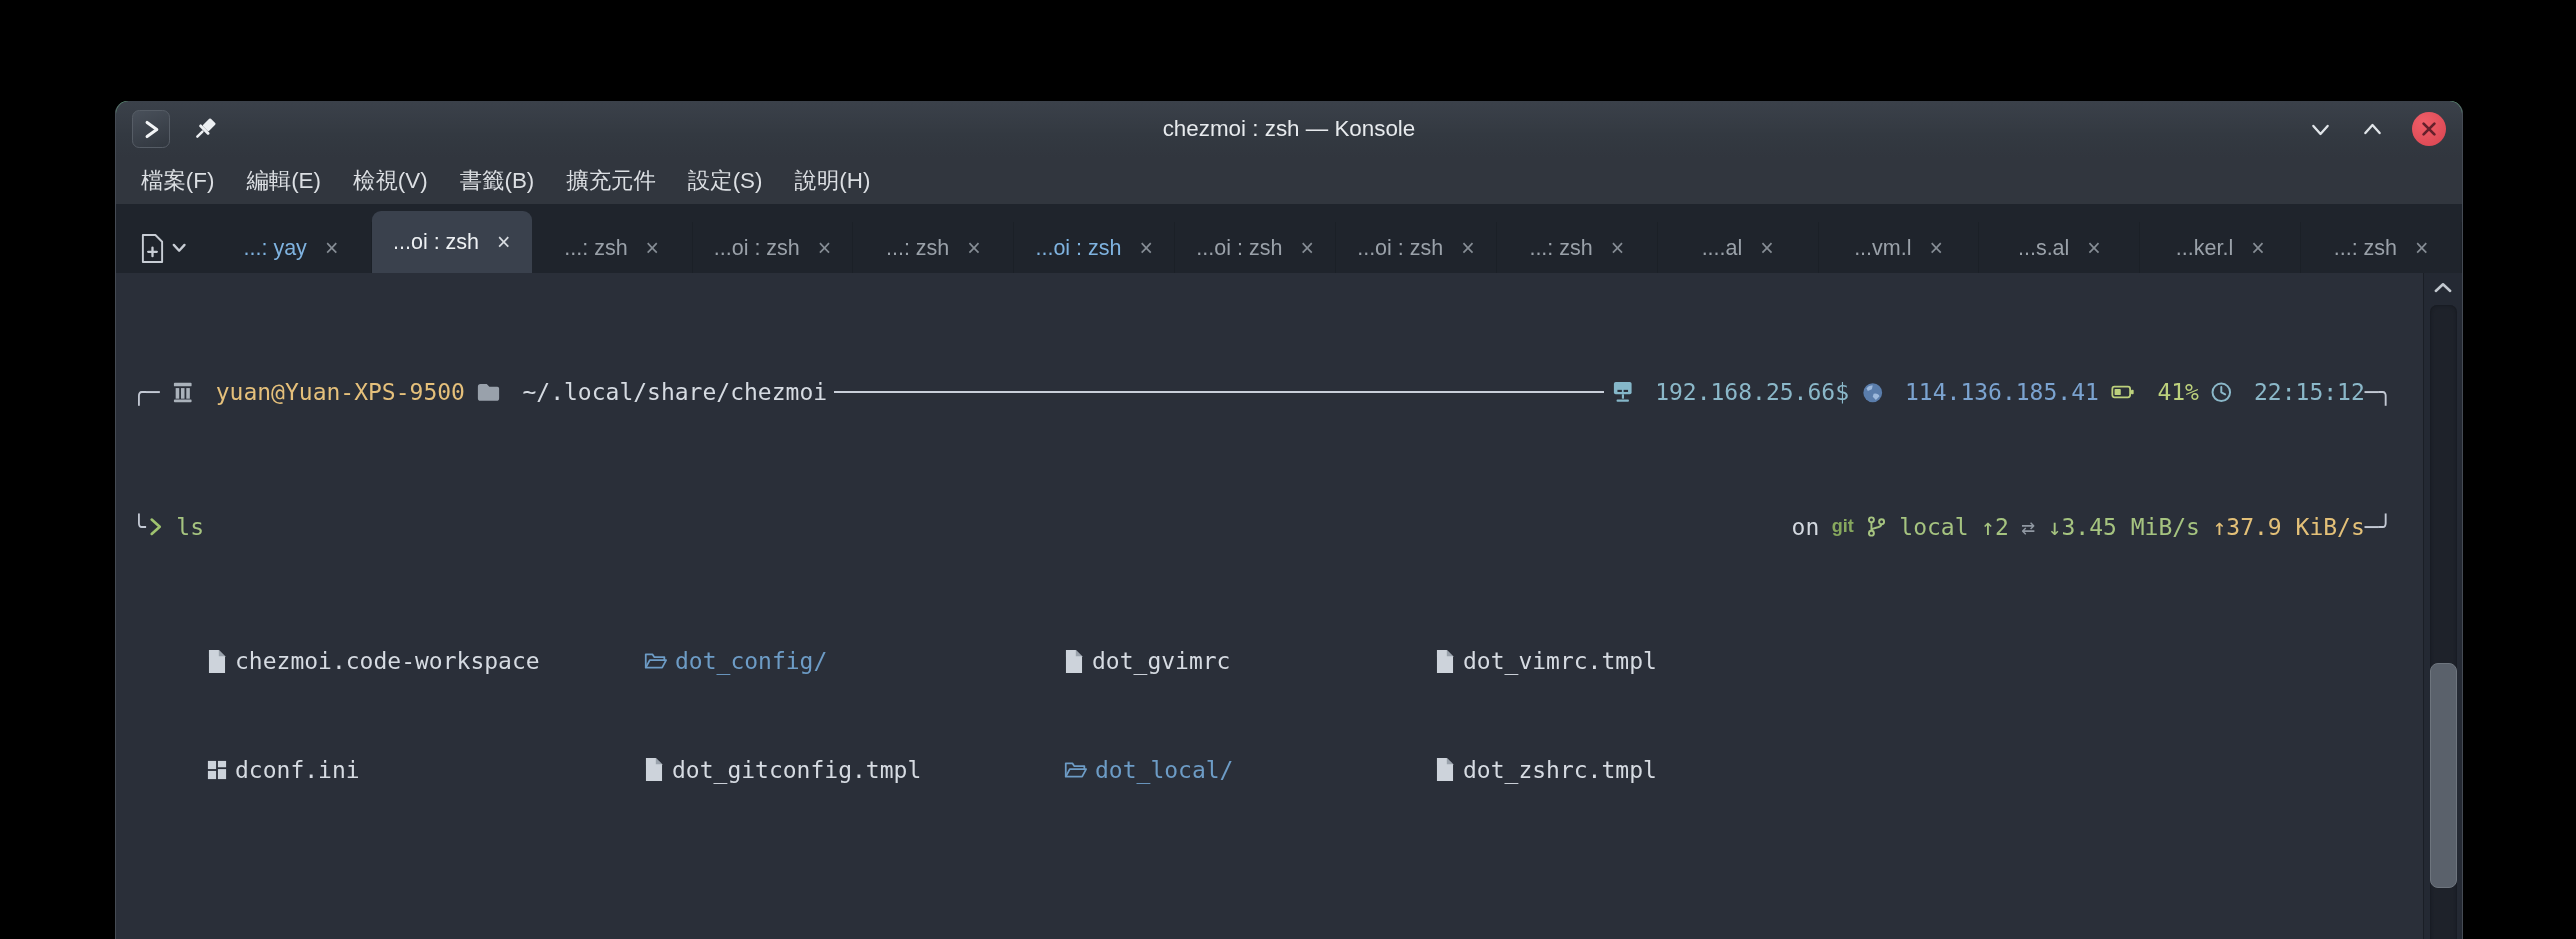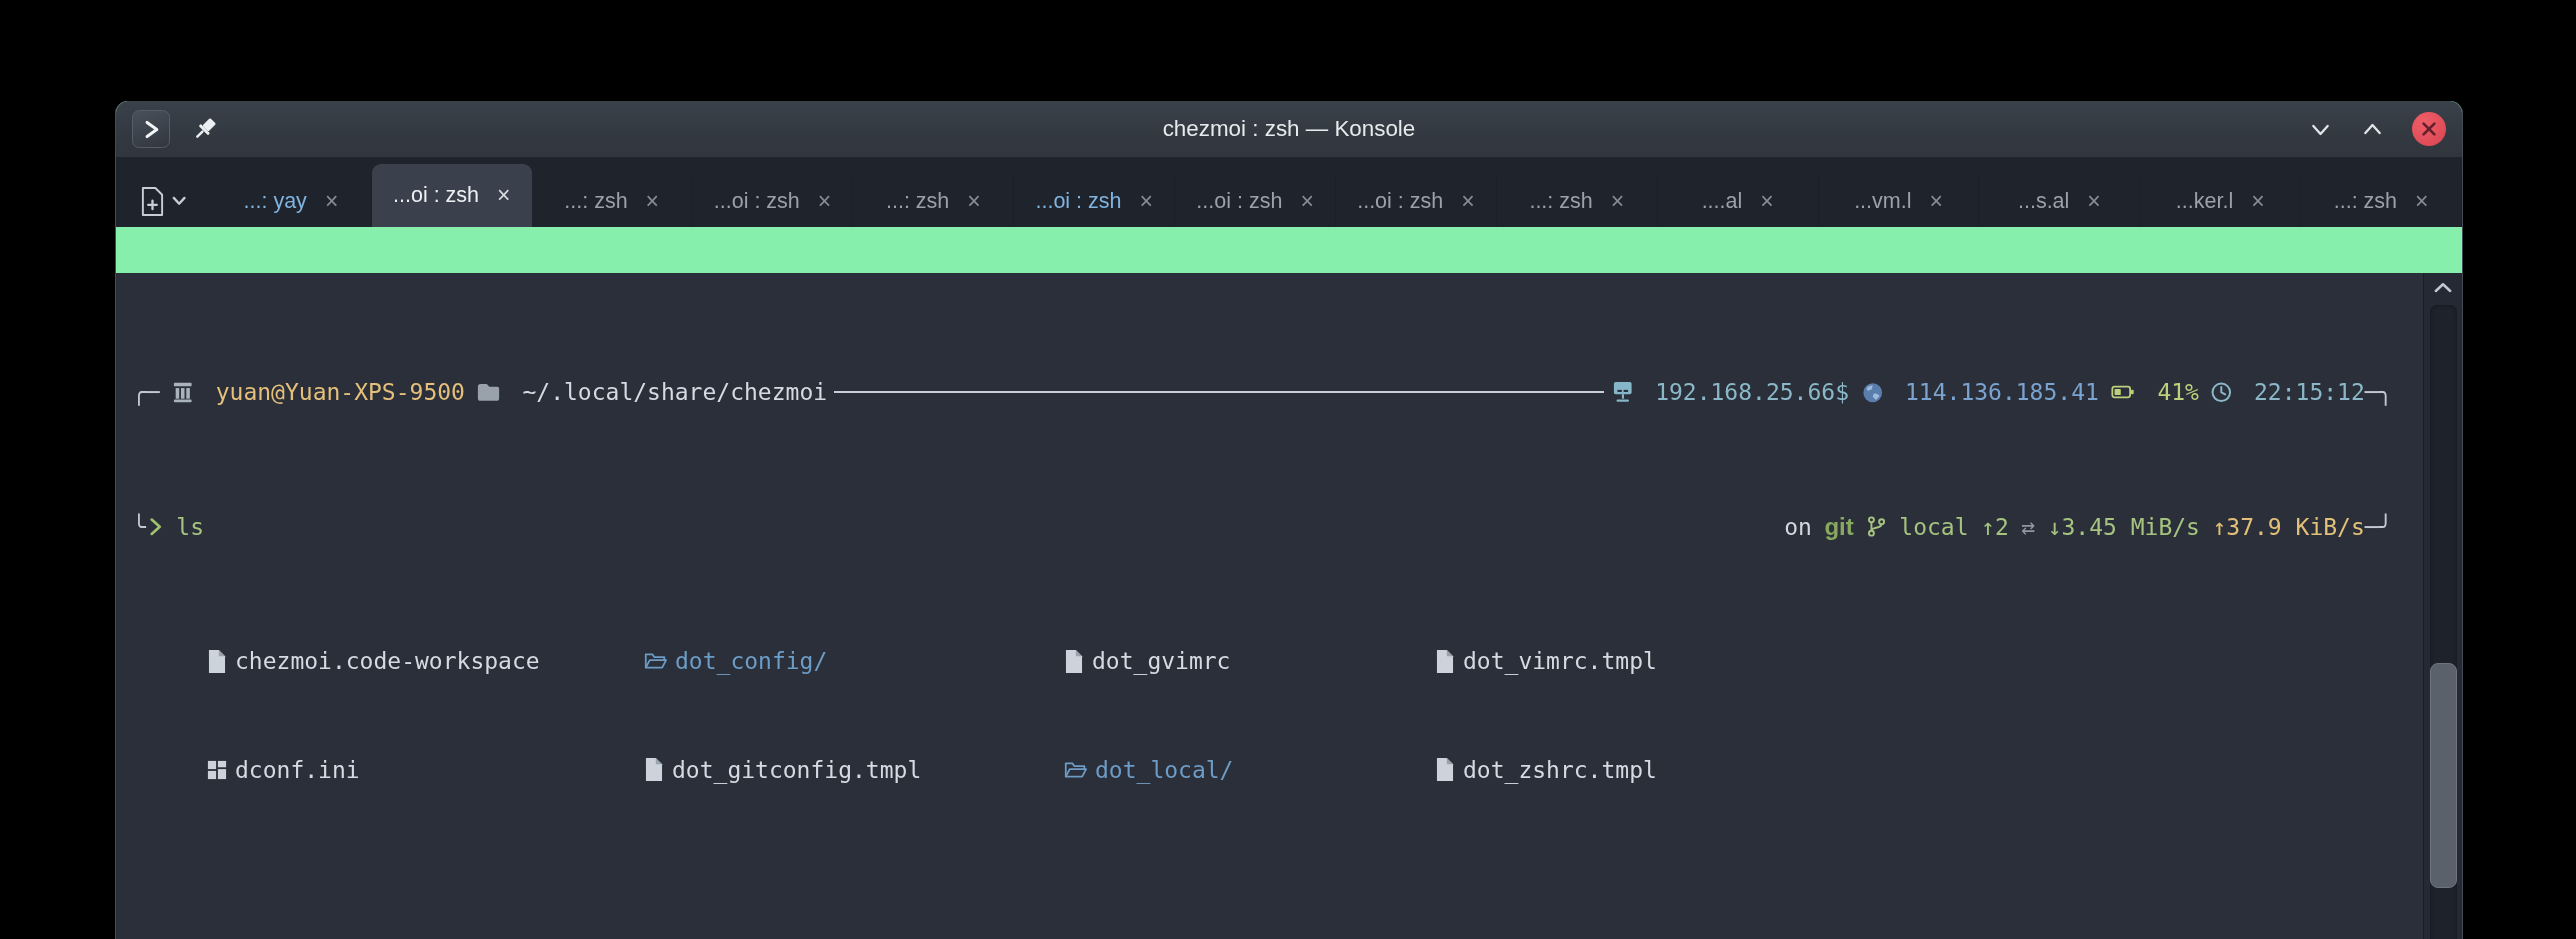--- a/index.html
+++ b/index.html
@@ -53,21 +53,21 @@
   .seg { display:inline-flex; align-items:center; gap:22px; }
   .fill-line { flex:1 1 auto; height:1.8px; background:#c9cfd9; margin:0 7.2px; }
   .gap14 { width:12.5px; flex:0 0 auto; }
   .c-frame  { color:#c3c9d4; }
   .c-user   { color:#e5c07b; }
   .c-path   { color:#d6dbe2; }
   .c-cyan   { color:#8bb8c9; }
   .c-blue   { color:#7ba3d0; }
   .c-batt   { color:#bdd17c; }
   .c-green  { color:#a6c480; }
-  .c-gitword{ color:#87a85e; font-family:"Liberation Sans",sans-serif; font-weight:bold; font-size:24px; }
+  .c-gitword{ color:#87a85e; font-family:"Liberation Sans",sans-serif; font-weight:bold; font-size:18px; }
   .c-on     { color:#d4d9e0; }
   .c-dim    { color:#9098a2; }
   .c-orange { color:#e3c078; }
   .prompt-row2 { justify-content:space-between; }
   .row2-left, .row2-right { display:inline-flex; align-items:center; }
 
   .file-row { position:relative; height:30.5px; }
   .file-entry { position:absolute; top:0; height:30.5px; display:inline-flex;
                 align-items:center; gap:8px; }
   .fe-c1 { left:91px; } .fe-c2 { left:484px;padding-left:44px; } .fe-c3 { left:948px; } .fe-c4 { left:1319px; }
@@ -121,20 +121,29 @@
         </svg>
       </div>
       <div class="ctrl ctrl-close">
         <svg width="18" height="18" viewBox="0 0 20 20">
           <path d="M4 4 L16 16 M16 4 L4 16" stroke="#64202b" stroke-width="3" stroke-linecap="round"></path>
         </svg>
       </div>
     </div>
   </div>
 
+  <div class="menubar">
+    <div class="menu-item">檔案(F)</div>
+    <div class="menu-item">編輯(E)</div>
+    <div class="menu-item">檢視(V)</div>
+    <div class="menu-item">書籤(B)</div>
+    <div class="menu-item">擴充元件</div>
+    <div class="menu-item">設定(S)</div>
+    <div class="menu-item">說明(H)</div>
+  </div>
 
   <div class="tabbar">
     <div class="newtab-area">
       <svg width="25" height="29" viewBox="0 0 26 30">
         <path d="M3 1 h13 l7 7 v21 H3 z" fill="none" stroke="#c8cdd5" stroke-width="2" stroke-linejoin="round"></path>
         <path d="M13 14 v9 M8.5 18.5 h9" stroke="#c8cdd5" stroke-width="2.4" stroke-linecap="round"></path>
       </svg>
       <svg width="14.3" height="10" viewBox="0 0 16 11">
         <polyline points="2,2 8,8.5 14,2" fill="none" stroke="#c8cdd5" stroke-width="2.6" stroke-linecap="round" stroke-linejoin="round"></polyline>
       </svg>

